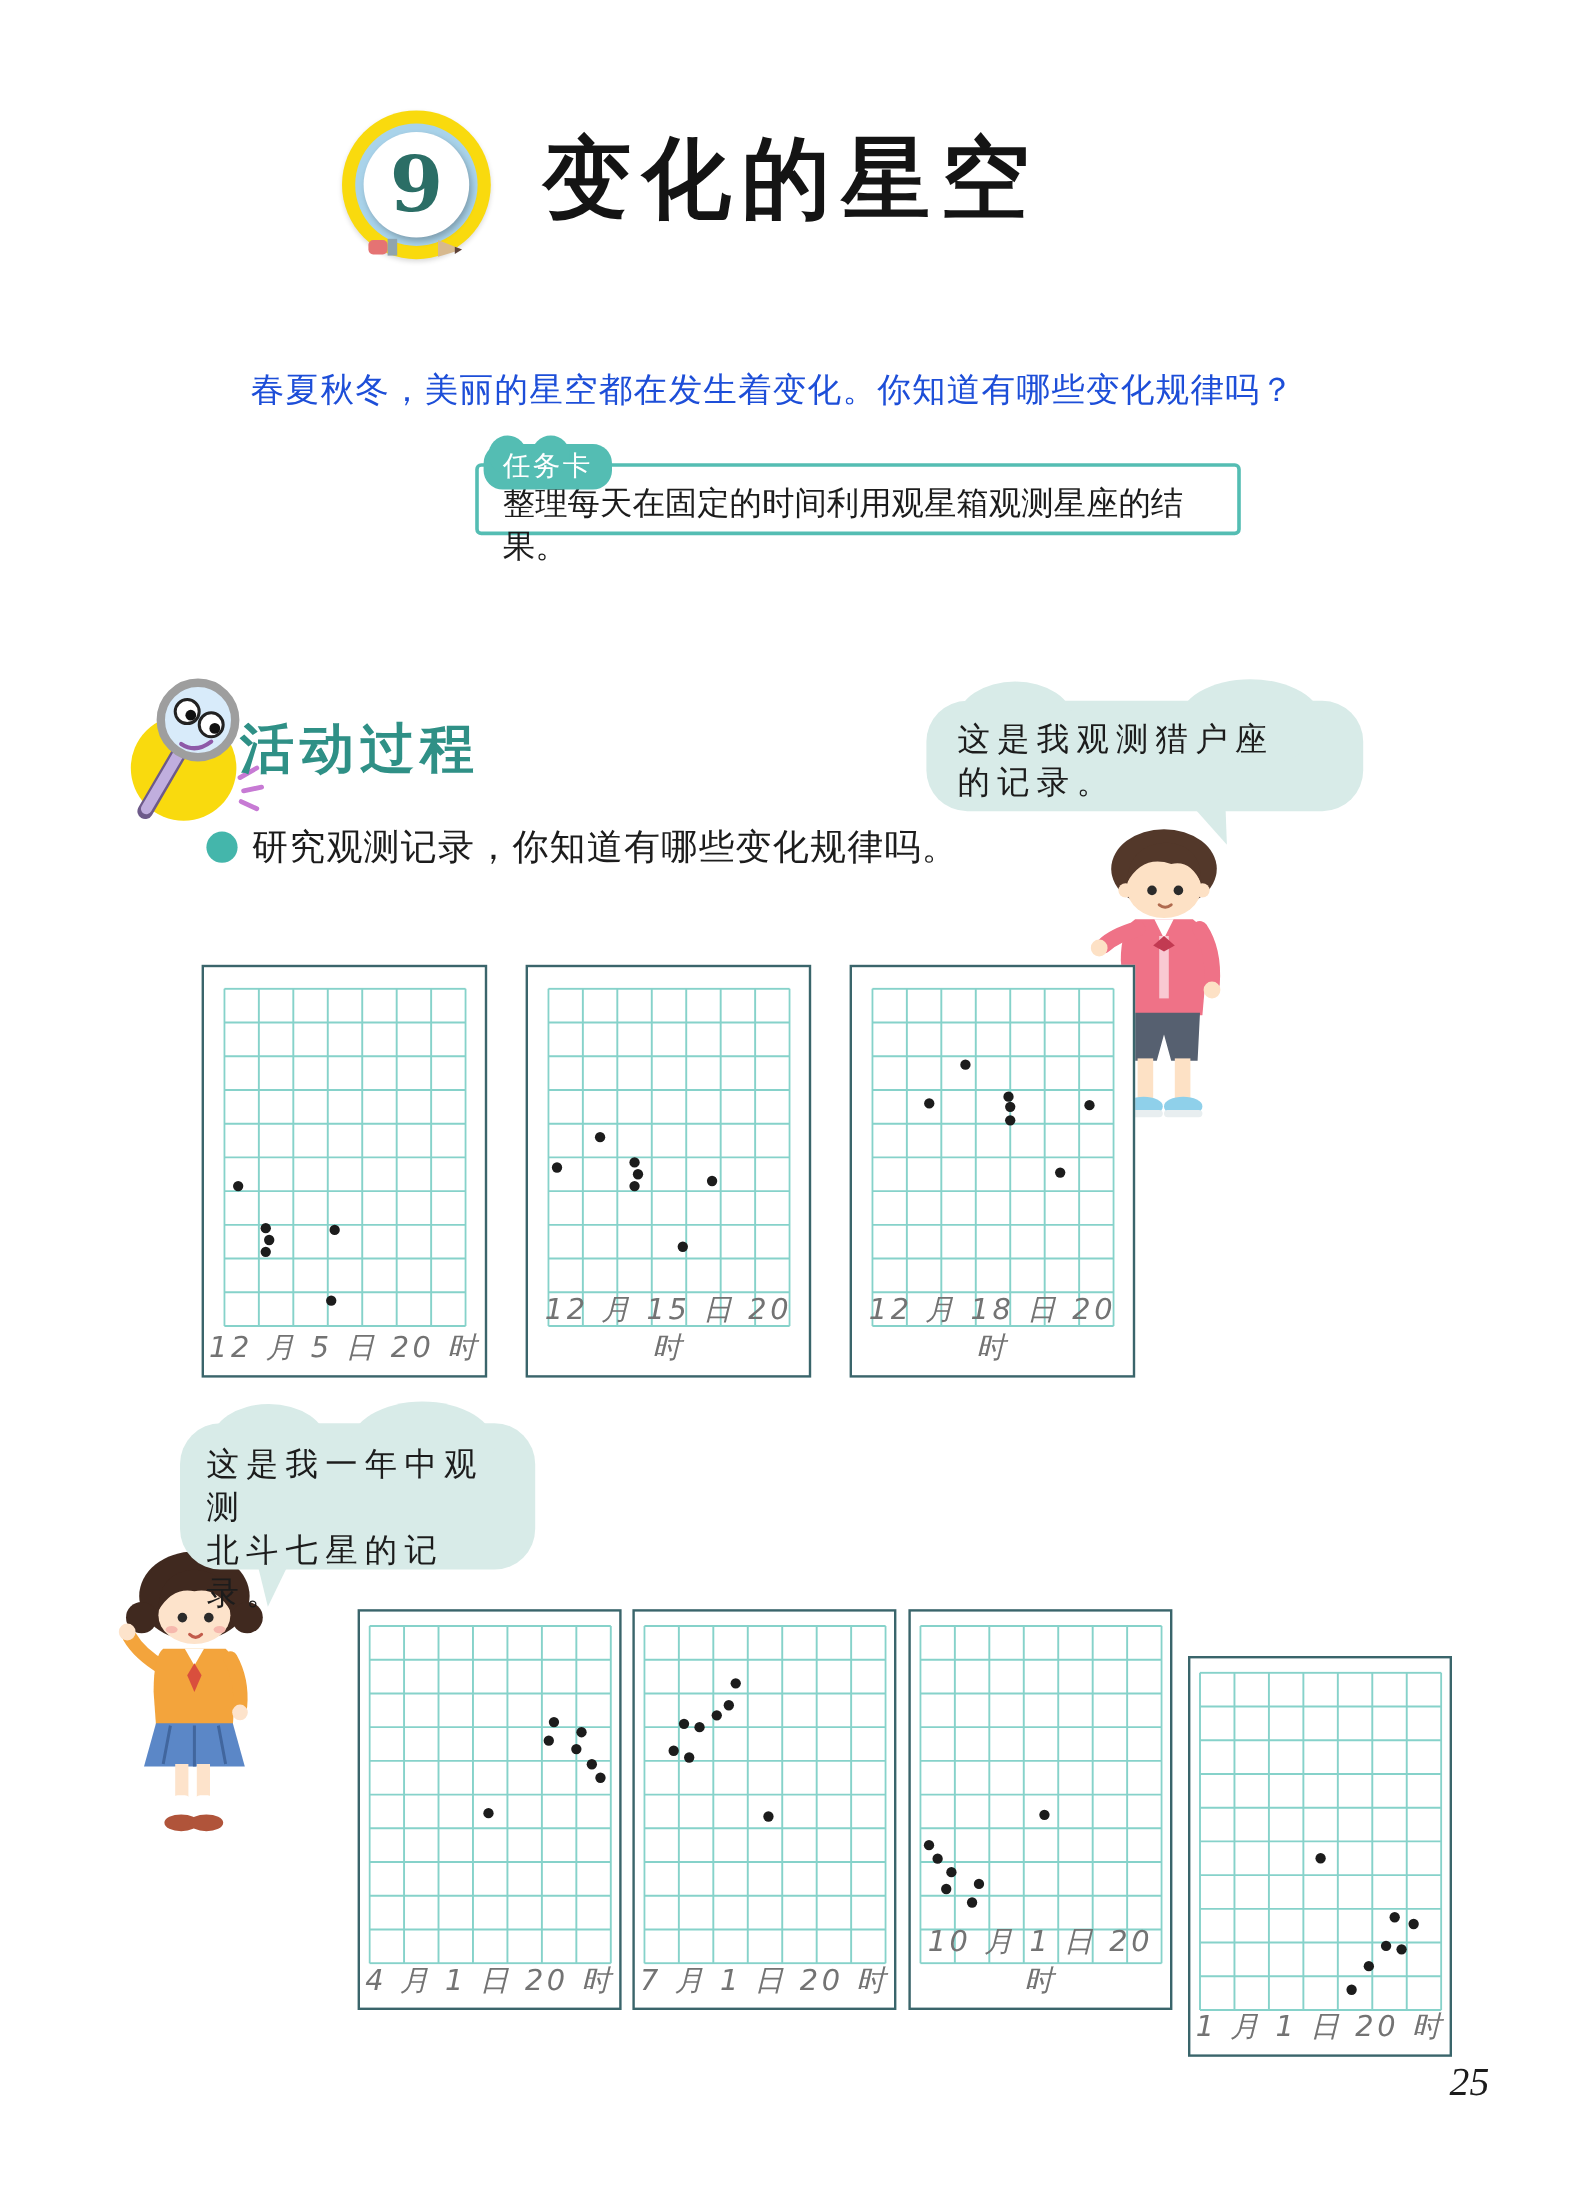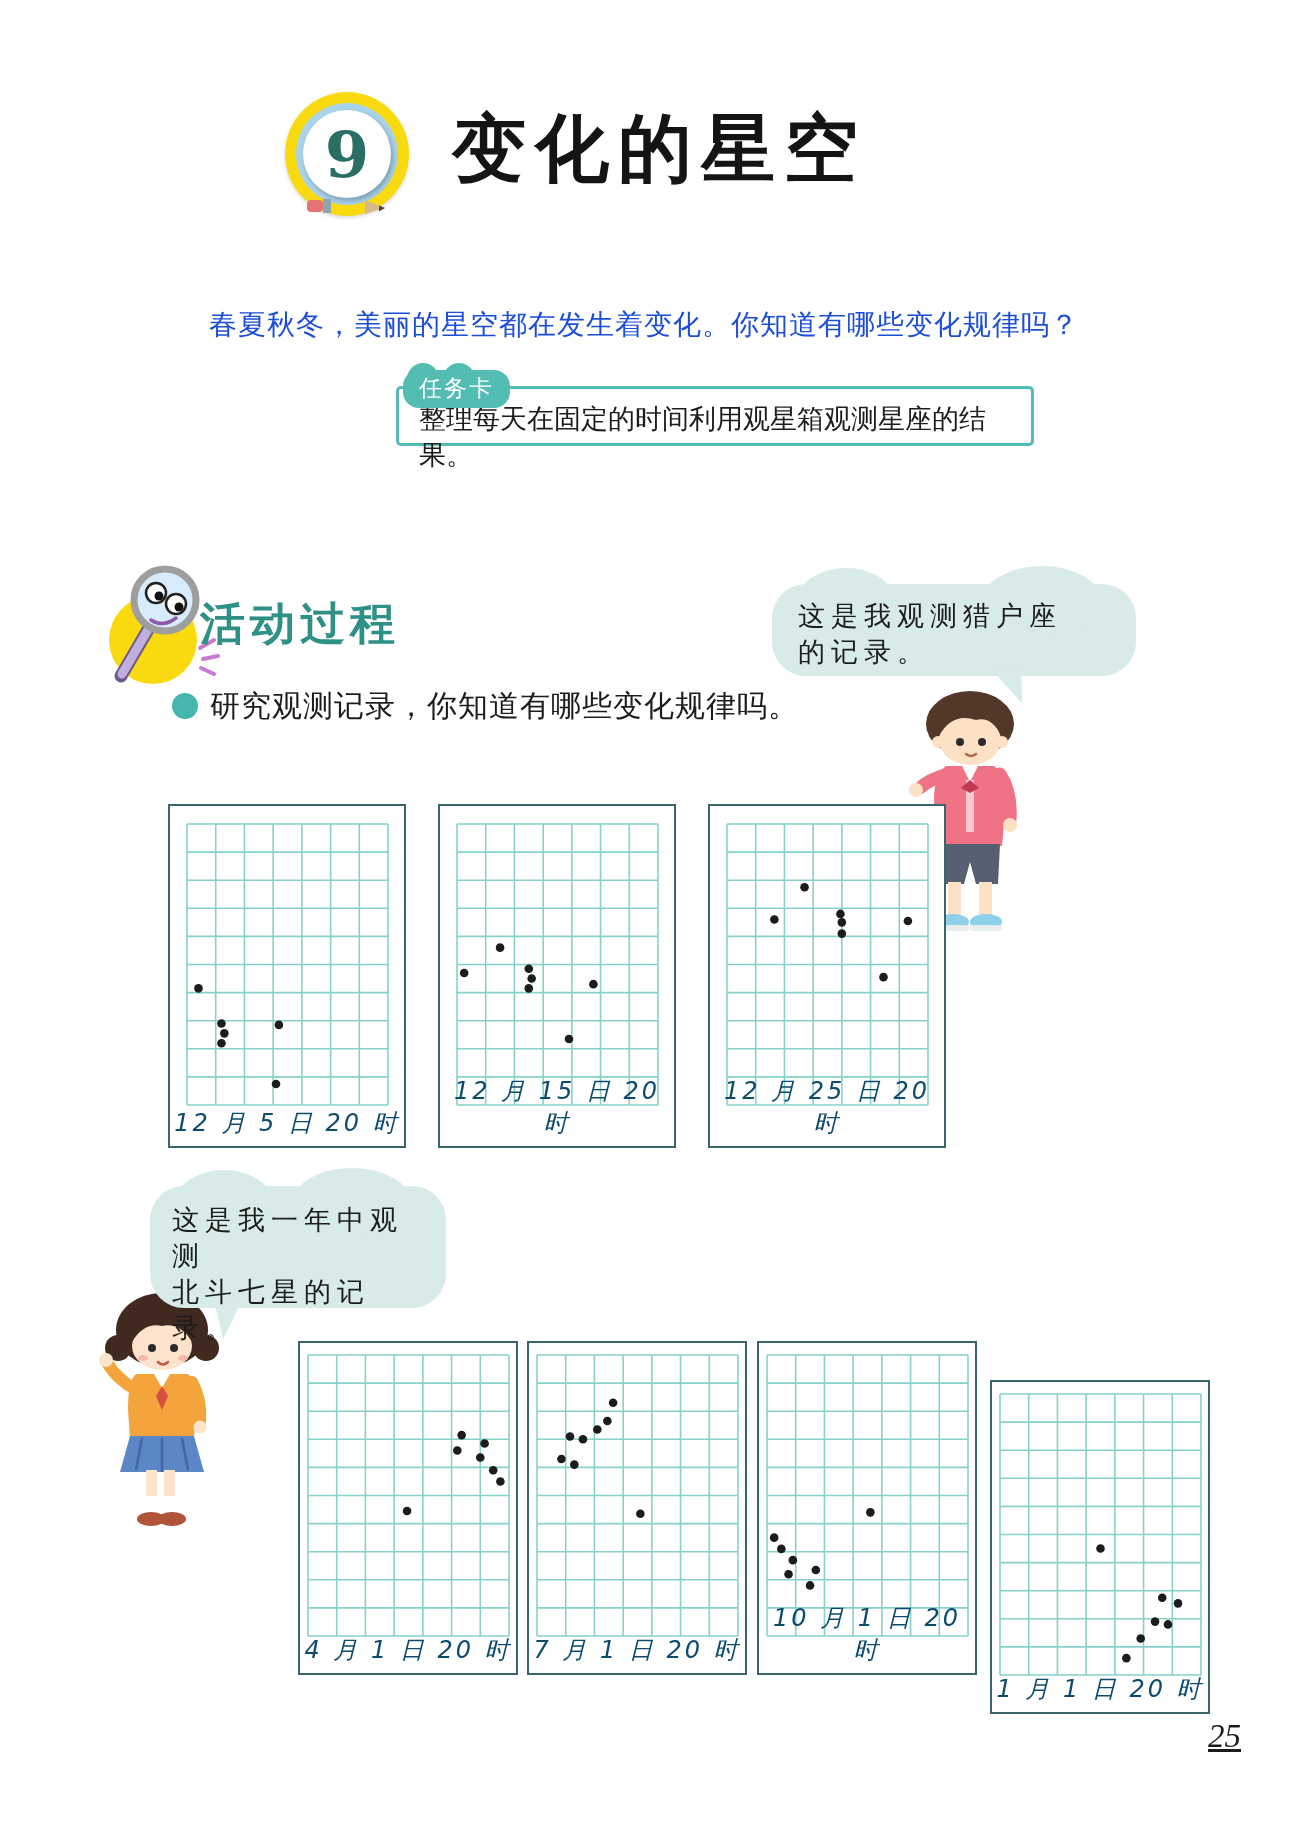--- a/index.html
+++ b/index.html
@@ -67,25 +67,25 @@
   
   .chart-box { position:absolute; background:#fff; border:2.5px solid #3a656b; }
   .size-a { width:238px; height:344px; }
   .size-b { width:220px; height:334px; }
   .chart-grid { position:absolute; width:203px; height:283px; }
   .size-a .chart-grid { left:16px; top:17px; }
   .size-b .chart-grid { left:7px;  top:11px; }
   .grid-svg { width:100%; height:100%; display:block; }
   .chart-label { position:absolute; left:0; right:0; bottom:7px; text-align:center;
            font-family:"DejaVu Sans", sans-serif; font-style:italic; font-size:24px;
-           letter-spacing:3px; color:#0c4a6e; }
+           letter-spacing:3px; color:#737373; }
 
   
   .page-number { position:absolute; left:1208px; top:1718px; font-family:"Liberation Serif", serif;
-           font-style:italic; font-size:33px; color:#1c1c1c;text-decoration:underline; }
+           font-style:italic; font-size:33px; color:#1c1c1c; }
 </style>
 </head>
 <body>
 
 <div class="page">
 
   <div class="badge">
     <div class="badge-mid">
       <div class="badge-inner">
         <span>9</span>
@@ -251,21 +251,21 @@
           <line x1="1" y1="282" x2="202" y2="282" stroke="#86d2ca" stroke-width="1.6"></line>
           <circle cx="78.52857142857144" cy="64.225" r="4.3" fill="#1c1c1c"></circle>
           <circle cx="48.378571428571426" cy="96.54" r="4.3" fill="#1c1c1c"></circle>
           <circle cx="114.42142857142858" cy="90.92000000000002" r="4.3" fill="#1c1c1c"></circle>
           <circle cx="115.85714285714286" cy="99.35000000000001" r="4.3" fill="#1c1c1c"></circle>
           <circle cx="115.85714285714286" cy="110.59" r="4.3" fill="#1c1c1c"></circle>
           <circle cx="181.9" cy="97.94500000000001" r="4.3" fill="#1c1c1c"></circle>
           <circle cx="157.49285714285716" cy="154.145" r="4.3" fill="#1c1c1c"></circle>
         </svg>
       </div>
-    <div class="chart-label">12 月 25 日 20 时</div>
+    <div class="chart-label">12 月 18 日 20 时</div>
   </div>
 
   <div class="bubble bubble-girl">
     <p>这是我一年中观测</p>
     <p>北斗七星的记录。</p>
     <span class="bubble-tail"></span>
   </div>
 
   <div class="girl">
     <svg width="165" height="255" viewBox="0 0 165 255">

